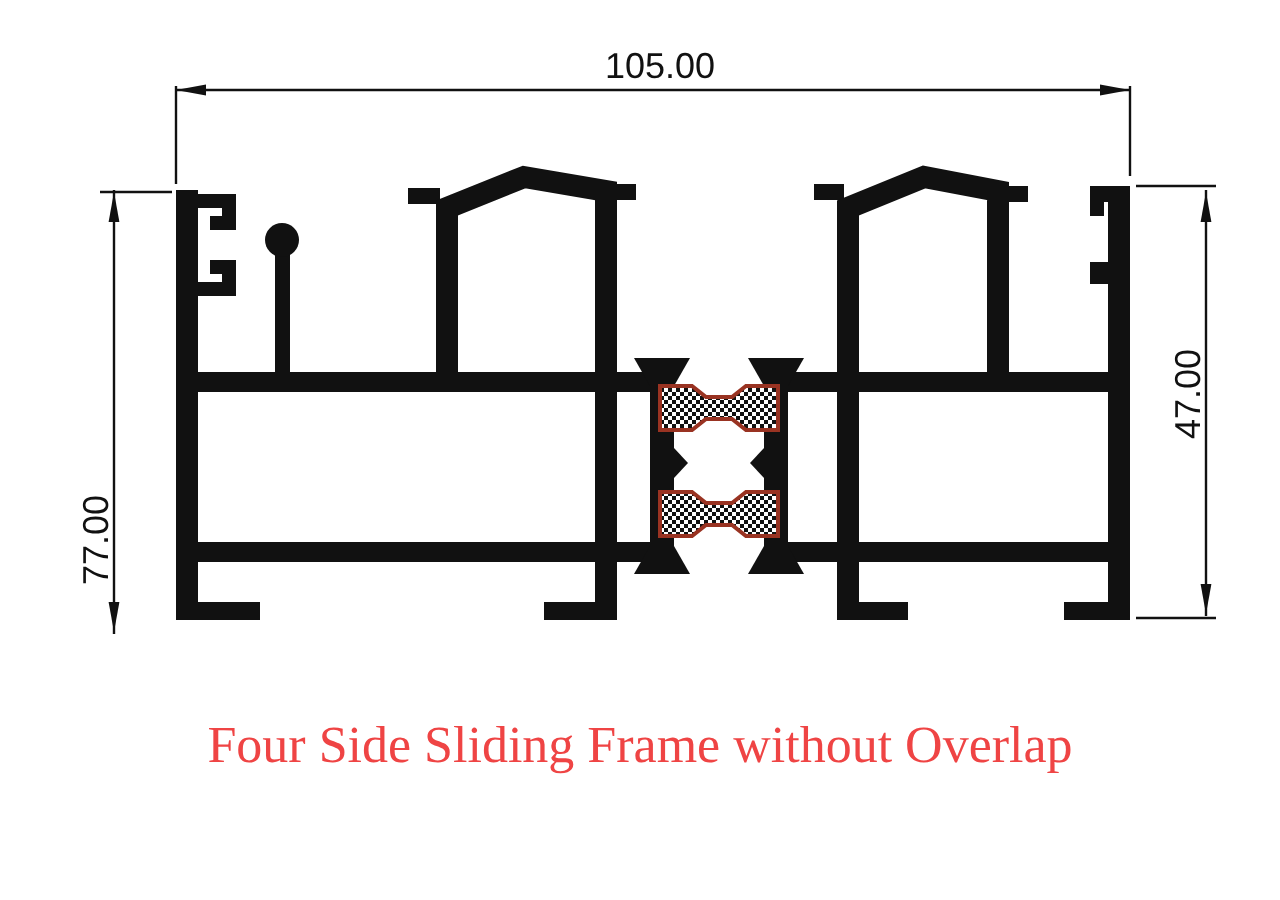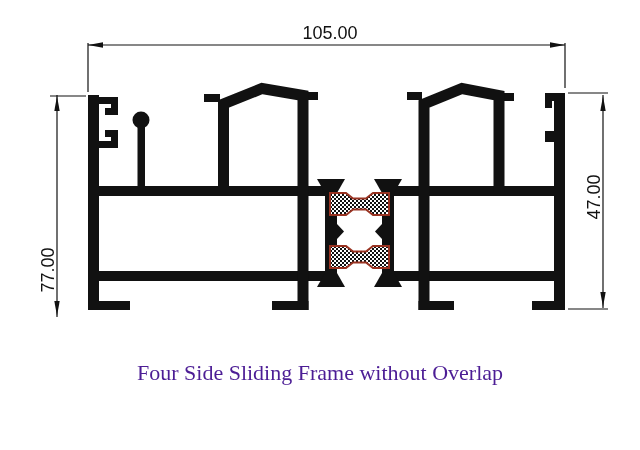--- a/index.html
+++ b/index.html
@@ -24,23 +24,23 @@
     font-family: "Liberation Sans", sans-serif;
     font-size: 18px;
   }
   .caption {
     position: absolute;
     left: 0;
     top: 352px;
     width: 640px;
     text-align: center;
     font-family: "Liberation Serif", serif;
-    font-size: 22px;
+    font-size: 26px;
     line-height: 41px;
-    color: #4c1d95;
+    color: #ef4444;
   }
 </style>
 </head>
 <body>
 
 <div class="page">
 
   <svg class="drawing-svg" width="640" height="450" viewBox="0 0 640 450">
 
     <defs>

